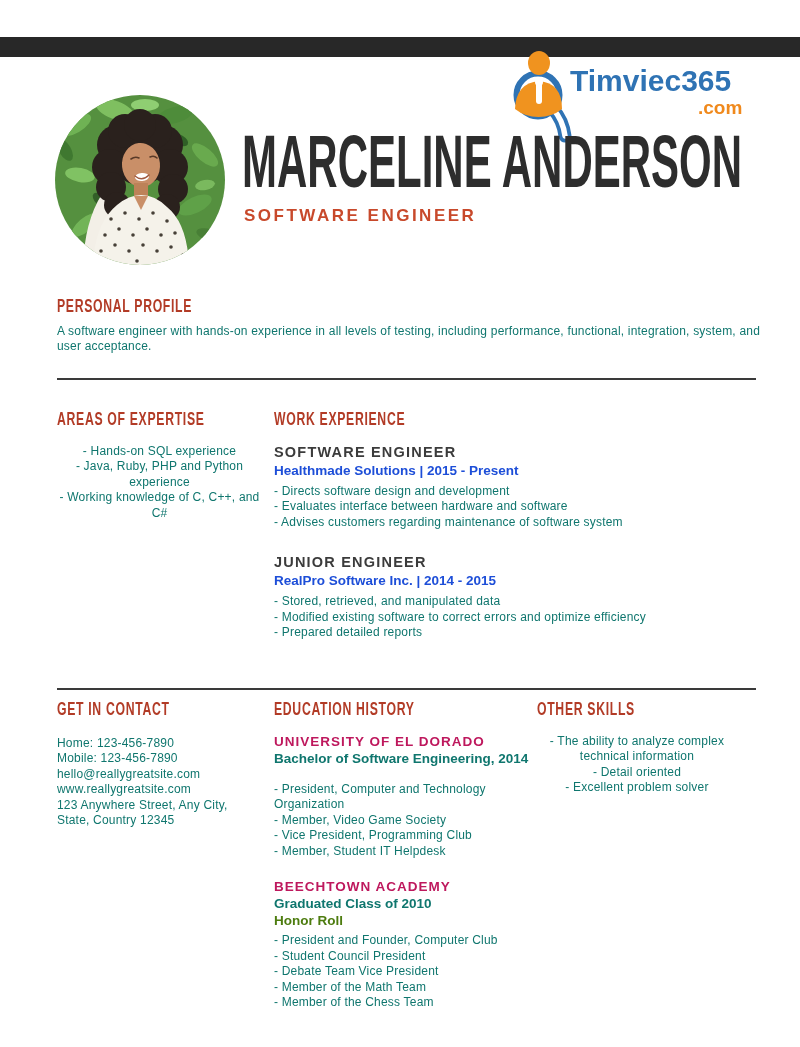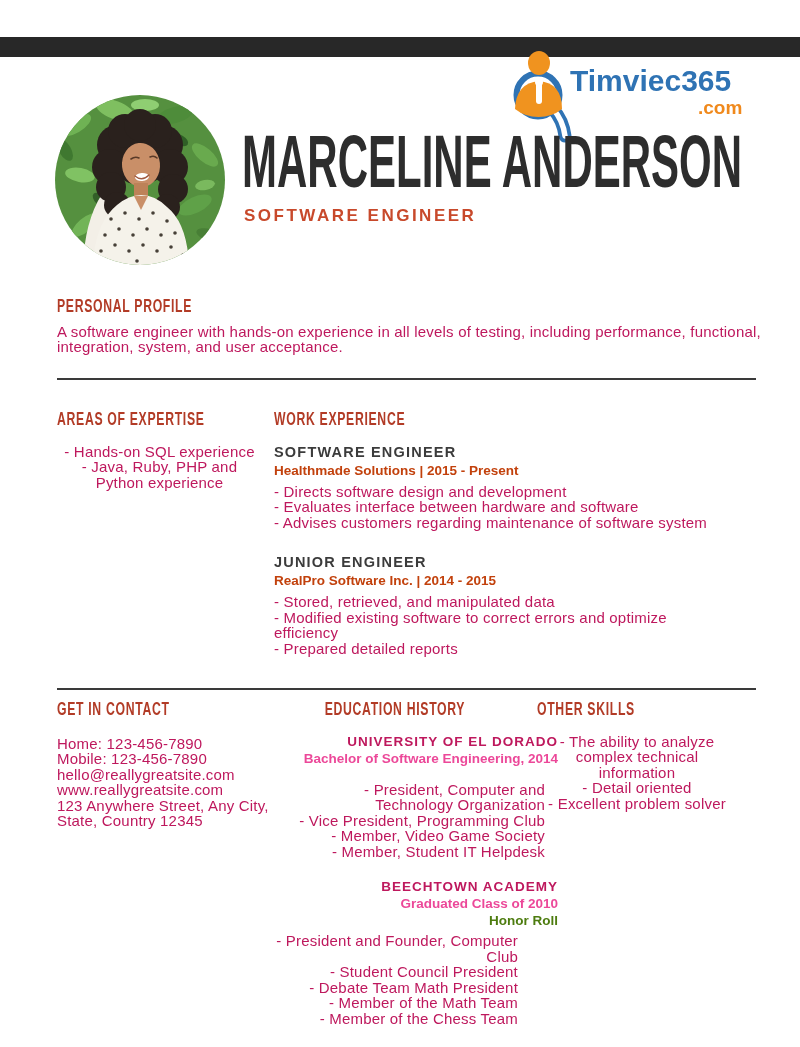--- a/index.html
+++ b/index.html
@@ -19,53 +19,53 @@
   .photo svg{display:block;}
 
   .name{position:absolute;left:242px;top:124px;font-size:75px;line-height:1.0;font-weight:bold;
         color:#2d2d2d;white-space:nowrap;transform:scaleX(0.56);transform-origin:left top;}
   .subtitle{position:absolute;left:244px;top:206px;font-size:17px;font-weight:bold;
             color:#c8492b;letter-spacing:2.5px;white-space:nowrap;}
 
   .h-accent{font-size:18px;line-height:1.15;font-weight:bold;color:#b23b26;letter-spacing:1px;
             white-space:nowrap;transform:scaleX(0.68);transform-origin:left top;}
 
-  .body-text{font-size:15px;line-height:15.5px;color:#be185d;letter-spacing:0.2px;}
+  .body-text{font-size:12px;line-height:15.5px;color:#0f766e;letter-spacing:0.2px;}
 
   .profile-sec{position:absolute;left:57px;top:296px;width:705px;}
   .profile-sec p{margin:7px 0 0 0;}
 
   .divider{position:absolute;left:57px;width:699px;height:2px;background:#3a3a3a;}
   .d1{top:378px;} .d2{top:688px;}
 
   .col{position:absolute;}
   .exp-col{left:57px;top:409px;width:205px;}
   .work-col{left:274px;top:409px;width:435px;}
   .contact-col{left:57px;top:699px;width:215px;}
-  .edu-col{left:268px;top:699px;width:290px;text-align:right;}
+  .edu-col{left:274px;top:699px;width:290px;}
   .skills-col{left:537px;top:699px;width:200px;}
 
   .list{margin-top:14px;text-align:center;}
   .contact-lines{margin-top:16px;}
   .contact-lines div{white-space:nowrap;}
 
   .job{margin-top:14px;}
   .job + .job{margin-top:24px;}
   .job-title{font-size:14.5px;font-weight:bold;color:#3b3b3b;letter-spacing:1.2px;white-space:nowrap;}
-  .job-co{font-size:13.5px;font-weight:bold;color:#c2410c;margin-top:3px;white-space:nowrap;}
+  .job-co{font-size:13.5px;font-weight:bold;color:#1d4ed8;margin-top:3px;white-space:nowrap;}
   .job-bullets{margin-top:6px;}
 
   .school{margin-top:14px;}
   .school.second{margin-top:20px;}
   .edu-name{font-size:13.5px;font-weight:bold;color:#be185d;letter-spacing:1px;white-space:nowrap;}
-  .edu-degree{font-size:13.5px;font-weight:bold;color:#ec4899;margin-top:2px;white-space:nowrap;}
+  .edu-degree{font-size:13.5px;font-weight:bold;color:#0f766e;margin-top:2px;white-space:nowrap;}
   .edu-extra{font-size:13.5px;font-weight:bold;color:#4d7c0f;margin-top:2px;white-space:nowrap;}
   .edu-extra:empty{display:none;}
   .edu-bullets{margin-top:5px;width:250px;}
-  .edu-bullets.gap{margin-top:16px;margin-left:27px;}
+  .edu-bullets.gap{margin-top:16px;}
 </style>
 </head>
 <body>
 
 <div id="page">
 
   <div class="topbar"></div>
 
   <svg class="logo-icon" viewBox="0 0 84 96">
     <circle cx="40" cy="45" r="21.5" fill="none" stroke="#2f73b4" stroke-width="6"></circle>
@@ -159,20 +159,21 @@
     <p class="body-text">A software engineer with hands-on experience in all levels of testing, including performance, functional, integration, system, and user acceptance.</p>
   </div>
 
   <div class="divider d1"></div>
 
   <div class="col exp-col">
     <div class="h-accent">AREAS OF EXPERTISE</div>
     <div class="list body-text">
       <div>- Hands-on SQL experience</div>
       <div>- Java, Ruby, PHP and Python experience</div>
+      <div>- Working knowledge of C, C++, and C#</div>
     </div>
   </div>
 
   <div class="col work-col">
     <div class="h-accent">WORK EXPERIENCE</div>
 
     <div class="job">
       <div class="job-title">SOFTWARE ENGINEER</div>
       <div class="job-co">Healthmade Solutions | 2015 - Present</div>
       <div class="job-bullets body-text">
@@ -209,34 +210,34 @@
 
   <div class="col edu-col">
     <div class="h-accent">EDUCATION HISTORY</div>
 
     <div class="school">
       <div class="edu-name">UNIVERSITY OF EL DORADO</div>
       <div class="edu-degree">Bachelor of Software Engineering, 2014</div>
 
       <div class="edu-bullets gap body-text">
         <div>- President, Computer and Technology Organization</div>
+        <div>- Member, Video Game Society</div>
         <div>- Vice President, Programming Club</div>
-        <div>- Member, Video Game Society</div>
         <div>- Member, Student IT Helpdesk</div>
       </div>
     </div>
 
     <div class="school second">
       <div class="edu-name">BEECHTOWN ACADEMY</div>
       <div class="edu-degree">Graduated Class of 2010</div>
       <div class="edu-extra">Honor Roll</div>
       <div class="edu-bullets body-text">
         <div>- President and Founder, Computer Club</div>
         <div>- Student Council President</div>
-        <div>- Debate Team Math President</div>
+        <div>- Debate Team Vice President</div>
         <div>- Member of the Math Team</div>
         <div>- Member of the Chess Team</div>
       </div>
     </div>
   </div>
 
   <div class="col skills-col">
     <div class="h-accent">OTHER SKILLS</div>
     <div class="list body-text">
       <div>- The ability to analyze complex technical information</div>

